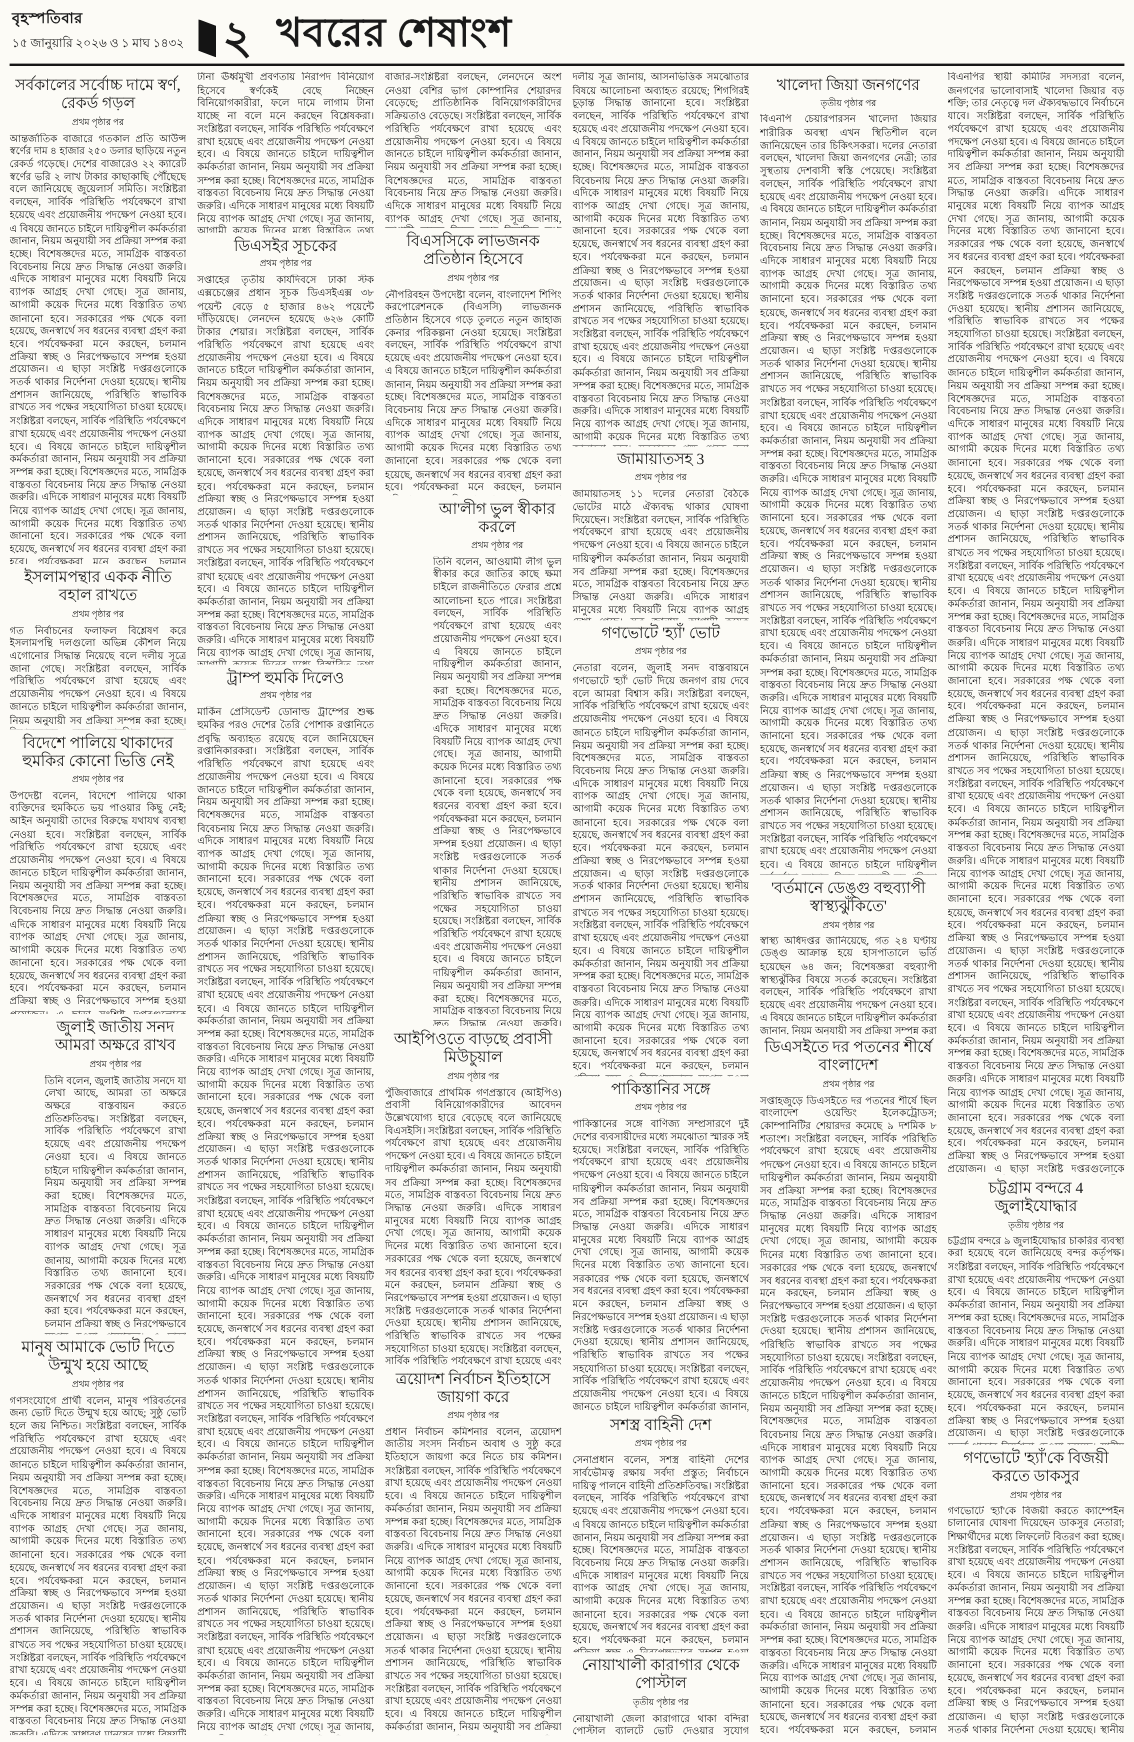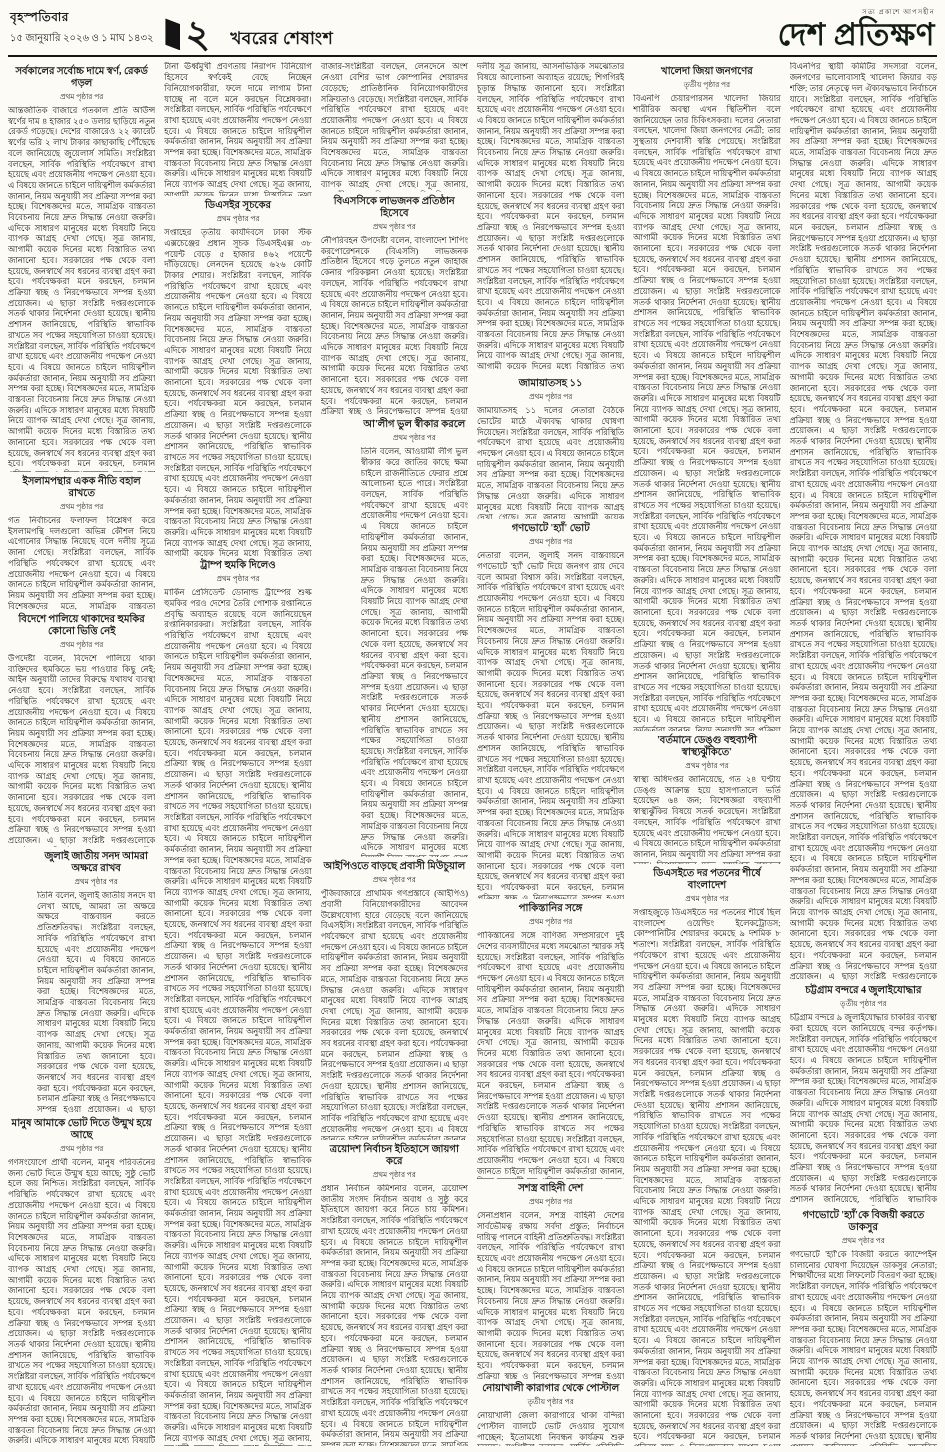--- a/index.html
+++ b/index.html
@@ -11,30 +11,30 @@
   }
   .page{width:100%;height:100%;padding:4px 8px 6px;display:flex;flex-direction:column}
   
   .masthead{display:flex;align-items:flex-end;gap:10px;padding:2px 2px 5px;border-bottom:2px solid #161616}
   .date-block{display:flex;flex-direction:column;align-items:flex-start;padding-bottom:3px;min-width:118px}
   .weekday{font-size:12px;font-weight:bold;letter-spacing:.5px}
   .dateline{font-size:10px;margin-top:2px;white-space:nowrap}
   .pagenum-wrap{display:flex;align-items:flex-end;gap:5px;margin-left:2px}
   .ornament{width:15px;height:32px;background:#141414;clip-path:polygon(0 0,100% 18%,100% 100%,0 82%)}
   .pagenum{font-size:38px;font-weight:bold;line-height:.85}
-  .section-title{font-size:17px;font-weight:bold;line-height:1;padding:0 10px 3px;letter-spacing:.5px;white-space:nowrap}
+  .section-title{font-size:33px;font-weight:bold;line-height:1;padding:0 10px 3px;letter-spacing:.5px;white-space:nowrap}
   .logo-block{margin-left:auto;display:flex;flex-direction:column;align-items:flex-end;padding-bottom:1px}
   .tagline{font-size:6.6px;letter-spacing:1.2px;margin-bottom:2px;color:#333}
   .logo{font-size:31px;font-weight:bold;line-height:.95;color:#121d12;letter-spacing:.5px}
   
   .content{flex:1 1 auto;display:flex;gap:9px;padding-top:5px;overflow:hidden}
   .column{flex:1 1 0;min-width:0;display:flex;flex-direction:column;overflow:hidden}
   .article{flex:0 0 auto;display:flex;flex-direction:column;overflow:hidden}
   .article.grow{flex:1 1 auto;min-height:0}
-  .headline{font-size:10px;font-weight:bold;text-align:center;line-height:1.18;padding:3px 1px 1px}
+  .headline{font-size:13px;font-weight:normal;text-align:center;line-height:1.18;padding:3px 1px 1px}
   .subnote{font-size:7.4px;font-weight:normal;text-align:center;padding:1px 0 3px}
   .body-text{
     flex:1 1 auto;min-height:0;overflow:hidden;
     font-size:8.3px;line-height:10.7px;text-align:justify;
     overflow-wrap:break-word;
   }
 </style>
 </head>
 <body>
 
@@ -43,24 +43,20 @@
   <div class="masthead">
     <div class="date-block">
       <div class="weekday">বৃহস্পতিবার</div>
       <div class="dateline">১৫ জানুয়ারি ২০২৬ ও ১ মাঘ ১৪৩২</div>
     </div>
     <div class="pagenum-wrap">
       <span class="ornament"></span>
       <span class="pagenum">২</span>
     </div>
     <div class="section-title">খবরের শেষাংশ</div>
-    <div class="logo-block">
-      <div class="tagline">সত্য প্রকাশে আপসহীন</div>
-      <div class="logo">দেশ প্রতিক্ষণ</div>
-    </div>
   </div>
 
   <div class="content" id="content">
       <div class="column">
         <div class="article" style="height: 410px;">
           <div class="headline">সর্বকালের সর্বোচ্চ দামে স্বর্ণ, রেকর্ড গড়ল</div>
           <div class="subnote">প্রথম পৃষ্ঠার পর</div>
           <div class="body-text">আন্তর্জাতিক বাজারে গতকাল প্রতি আউন্স স্বর্ণের দাম ৪ হাজার ২৫০ ডলার ছাড়িয়ে নতুন রেকর্ড গড়েছে। দেশের বাজারেও ২২ ক্যারেট স্বর্ণের ভরি ২ লাখ টাকার কাছাকাছি পৌঁছেছে বলে জানিয়েছে জুয়েলার্স সমিতি। সংশ্লিষ্টরা বলছেন, সার্বিক পরিস্থিতি পর্যবেক্ষণে রাখা হয়েছে এবং প্রয়োজনীয় পদক্ষেপ নেওয়া হবে। এ বিষয়ে জানতে চাইলে দায়িত্বশীল কর্মকর্তারা জানান, নিয়ম অনুযায়ী সব প্রক্রিয়া সম্পন্ন করা হচ্ছে। বিশেষজ্ঞদের মতে, সামগ্রিক বাস্তবতা বিবেচনায় নিয়ে দ্রুত সিদ্ধান্ত নেওয়া জরুরি। এদিকে সাধারণ মানুষের মধ্যে বিষয়টি নিয়ে ব্যাপক আগ্রহ দেখা গেছে। সূত্র জানায়, আগামী কয়েক দিনের মধ্যে বিস্তারিত তথ্য জানানো হবে। সরকারের পক্ষ থেকে বলা হয়েছে, জনস্বার্থে সব ধরনের ব্যবস্থা গ্রহণ করা হবে। পর্যবেক্ষকরা মনে করছেন, চলমান প্রক্রিয়া স্বচ্ছ ও নিরপেক্ষভাবে সম্পন্ন হওয়া প্রয়োজন। এ ছাড়া সংশ্লিষ্ট দপ্তরগুলোকে সতর্ক থাকার নির্দেশনা দেওয়া হয়েছে। স্থানীয় প্রশাসন জানিয়েছে, পরিস্থিতি স্বাভাবিক রাখতে সব পক্ষের সহযোগিতা চাওয়া হয়েছে। সংশ্লিষ্টরা বলছেন, সার্বিক পরিস্থিতি পর্যবেক্ষণে রাখা হয়েছে এবং প্রয়োজনীয় পদক্ষেপ নেওয়া হবে। এ বিষয়ে জানতে চাইলে দায়িত্বশীল কর্মকর্তারা জানান, নিয়ম অনুযায়ী সব প্রক্রিয়া সম্পন্ন করা হচ্ছে। বিশেষজ্ঞদের মতে, সামগ্রিক বাস্তবতা বিবেচনায় নিয়ে দ্রুত সিদ্ধান্ত নেওয়া জরুরি। এদিকে সাধারণ মানুষের মধ্যে বিষয়টি নিয়ে ব্যাপক আগ্রহ দেখা গেছে। সূত্র জানায়, আগামী কয়েক দিনের মধ্যে বিস্তারিত তথ্য জানানো হবে। সরকারের পক্ষ থেকে বলা হয়েছে, জনস্বার্থে সব ধরনের ব্যবস্থা গ্রহণ করা হবে। পর্যবেক্ষকরা মনে করছেন, চলমান প্রক্রিয়া স্বচ্ছ ও নিরপেক্ষভাবে সম্পন্ন হওয়া প্রয়োজন। এ ছাড়া সংশ্লিষ্ট দপ্তরগুলোকে সতর্ক থাকার নির্দেশনা দেওয়া হয়েছে। স্থানীয় প্রশাসন জানিয়েছে, পরিস্থিতি স্বাভাবিক রাখতে সব পক্ষের সহযোগিতা চাওয়া হয়েছে। সংশ্লিষ্টরা বলছেন, সার্বিক পরিস্থিতি পর্যবেক্ষণে রাখা হয়েছে এবং প্রয়োজনীয় পদক্ষেপ নেওয়া হবে। এ বিষয়ে জানতে চাইলে দায়িত্বশীল কর্মকর্তারা জানান, নিয়ম অনুযায়ী সব প্রক্রিয়া সম্পন্ন করা হচ্ছে। বিশেষজ্ঞদের মতে, সামগ্রিক বাস্তবতা বিবেচনায় নিয়ে দ্রুত সিদ্ধান্ত নেওয়া জরুরি। এদিকে সাধারণ মানুষের মধ্যে বিষয়টি নিয়ে ব্যাপক আগ্রহ দেখা গেছে। সূত্র জানায়, আগামী কয়েক দিনের মধ্যে বিস্তারিত তথ্য জানানো হবে। সরকারের পক্ষ থেকে বলা হয়েছে, জনস্বার্থে সব ধরনের ব্যবস্থা গ্রহণ করা হবে। পর্যবেক্ষকরা মনে করছেন, চলমান প্রক্রিয়া স্বচ্ছ ও নিরপেক্ষভাবে সম্পন্ন হওয়া প্রয়োজন। এ ছাড়া সংশ্লিষ্ট দপ্তরগুলোকে সতর্ক থাকার নির্দেশনা দেওয়া হয়েছে। স্থানীয় প্রশাসন জানিয়েছে, পরিস্থিতি স্বাভাবিক রাখতে সব পক্ষের সহযোগিতা চাওয়া হয়েছে। </div>
         </div>
         <div class="article" style="height: 138px;">
@@ -122,21 +118,21 @@
           <div class="headline">ত্রয়োদশ নির্বাচন ইতিহাসে জায়গা করে</div>
           <div class="subnote">প্রথম পৃষ্ঠার পর</div>
           <div class="body-text">প্রধান নির্বাচন কমিশনার বলেন, ত্রয়োদশ জাতীয় সংসদ নির্বাচন অবাধ ও সুষ্ঠু করে ইতিহাসে জায়গা করে নিতে চায় কমিশন। সংশ্লিষ্টরা বলছেন, সার্বিক পরিস্থিতি পর্যবেক্ষণে রাখা হয়েছে এবং প্রয়োজনীয় পদক্ষেপ নেওয়া হবে। এ বিষয়ে জানতে চাইলে দায়িত্বশীল কর্মকর্তারা জানান, নিয়ম অনুযায়ী সব প্রক্রিয়া সম্পন্ন করা হচ্ছে। বিশেষজ্ঞদের মতে, সামগ্রিক বাস্তবতা বিবেচনায় নিয়ে দ্রুত সিদ্ধান্ত নেওয়া জরুরি। এদিকে সাধারণ মানুষের মধ্যে বিষয়টি নিয়ে ব্যাপক আগ্রহ দেখা গেছে। সূত্র জানায়, আগামী কয়েক দিনের মধ্যে বিস্তারিত তথ্য জানানো হবে। সরকারের পক্ষ থেকে বলা হয়েছে, জনস্বার্থে সব ধরনের ব্যবস্থা গ্রহণ করা হবে। পর্যবেক্ষকরা মনে করছেন, চলমান প্রক্রিয়া স্বচ্ছ ও নিরপেক্ষভাবে সম্পন্ন হওয়া প্রয়োজন। এ ছাড়া সংশ্লিষ্ট দপ্তরগুলোকে সতর্ক থাকার নির্দেশনা দেওয়া হয়েছে। স্থানীয় প্রশাসন জানিয়েছে, পরিস্থিতি স্বাভাবিক রাখতে সব পক্ষের সহযোগিতা চাওয়া হয়েছে। সংশ্লিষ্টরা বলছেন, সার্বিক পরিস্থিতি পর্যবেক্ষণে রাখা হয়েছে এবং প্রয়োজনীয় পদক্ষেপ নেওয়া হবে। এ বিষয়ে জানতে চাইলে দায়িত্বশীল কর্মকর্তারা জানান, নিয়ম অনুযায়ী সব প্রক্রিয়া সম্পন্ন করা হচ্ছে। বিশেষজ্ঞদের মতে, সামগ্রিক বাস্তবতা বিবেচনায় নিয়ে দ্রুত সিদ্ধান্ত নেওয়া জরুরি। এদিকে সাধারণ মানুষের মধ্যে বিষয়টি নিয়ে ব্যাপক আগ্রহ দেখা গেছে। সূত্র জানায়, আগামী কয়েক দিনের মধ্যে বিস্তারিত তথ্য জানানো হবে। সরকারের পক্ষ থেকে বলা হয়েছে, জনস্বার্থে সব ধরনের ব্যবস্থা গ্রহণ করা হবে। পর্যবেক্ষকরা মনে করছেন, চলমান প্রক্রিয়া স্বচ্ছ ও নিরপেক্ষভাবে সম্পন্ন হওয়া প্রয়োজন। এ ছাড়া সংশ্লিষ্ট দপ্তরগুলোকে সতর্ক থাকার নির্দেশনা দেওয়া হয়েছে। স্থানীয় প্রশাসন জানিয়েছে, পরিস্থিতি স্বাভাবিক রাখতে সব পক্ষের সহযোগিতা চাওয়া হয়েছে। সংশ্লিষ্টরা বলছেন, সার্বিক পরিস্থিতি পর্যবেক্ষণে রাখা হয়েছে এবং প্রয়োজনীয় পদক্ষেপ নেওয়া হবে। এ বিষয়ে জানতে চাইলে দায়িত্বশীল কর্মকর্তারা জানান, নিয়ম অনুযায়ী সব প্রক্রিয়া সম্পন্ন করা হচ্ছে। বিশেষজ্ঞদের মতে, সামগ্রিক বাস্তবতা বিবেচনায় নিয়ে দ্রুত সিদ্ধান্ত নেওয়া জরুরি। এদিকে সাধারণ মানুষের মধ্যে বিষয়টি নিয়ে ব্যাপক আগ্রহ দেখা গেছে। সূত্র জানায়, আগামী কয়েক দিনের মধ্যে বিস্তারিত তথ্য জানানো হবে। সরকারের পক্ষ থেকে বলা হয়েছে, জনস্বার্থে সব ধরনের ব্যবস্থা গ্রহণ করা হবে। পর্যবেক্ষকরা মনে করছেন, চলমান প্রক্রিয়া স্বচ্ছ ও নিরপেক্ষভাবে সম্পন্ন হওয়া প্রয়োজন। এ ছাড়া সংশ্লিষ্ট দপ্তরগুলোকে সতর্ক থাকার নির্দেশনা দেওয়া হয়েছে। স্থানীয় প্রশাসন জানিয়েছে, পরিস্থিতি স্বাভাবিক রাখতে সব পক্ষের সহযোগিতা চাওয়া হয়েছে। সংশ্লিষ্টরা বলছেন, সার্বিক পরিস্থিতি পর্যবেক্ষণে রাখা হয়েছে এবং প্রয়োজনীয় পদক্ষেপ নেওয়া হবে। এ বিষয়ে জানতে চাইলে দায়িত্বশীল কর্মকর্তারা জানান, নিয়ম অনুযায়ী সব প্রক্রিয়া সম্পন্ন করা হচ্ছে। বিশেষজ্ঞদের মতে, সামগ্রিক বাস্তবতা বিবেচনায় নিয়ে দ্রুত সিদ্ধান্ত নেওয়া জরুরি। এদিকে সাধারণ মানুষের মধ্যে বিষয়টি নিয়ে ব্যাপক আগ্রহ দেখা গেছে। সূত্র জানায়, আগামী কয়েক দিনের মধ্যে বিস্তারিত তথ্য জানানো হবে। সরকারের পক্ষ থেকে বলা হয়েছে, জনস্বার্থে সব ধরনের ব্যবস্থা গ্রহণ করা হবে। পর্যবেক্ষকরা মনে করছেন, চলমান প্রক্রিয়া স্বচ্ছ ও নিরপেক্ষভাবে সম্পন্ন হওয়া প্রয়োজন। এ ছাড়া সংশ্লিষ্ট দপ্তরগুলোকে সতর্ক থাকার নির্দেশনা দেওয়া হয়েছে। স্থানীয় প্রশাসন জানিয়েছে, পরিস্থিতি স্বাভাবিক রাখতে সব পক্ষের সহযোগিতা চাওয়া হয়েছে। সংশ্লিষ্টরা বলছেন, সার্বিক পরিস্থিতি পর্যবেক্ষণে রাখা হয়েছে এবং প্রয়োজনীয় পদক্ষেপ নেওয়া হবে। এ বিষয়ে জানতে চাইলে দায়িত্বশীল কর্মকর্তারা জানান, নিয়ম অনুযায়ী সব প্রক্রিয়া সম্পন্ন করা হচ্ছে। বিশেষজ্ঞদের মতে, সামগ্রিক বাস্তবতা বিবেচনায় নিয়ে দ্রুত সিদ্ধান্ত নেওয়া জরুরি। এদিকে সাধারণ মানুষের মধ্যে বিষয়টি নিয়ে ব্যাপক আগ্রহ দেখা গেছে। সূত্র জানায়, আগামী কয়েক দিনের মধ্যে বিস্তারিত তথ্য জানানো হবে। সরকারের পক্ষ থেকে বলা হয়েছে, জনস্বার্থে সব ধরনের ব্যবস্থা গ্রহণ করা হবে। পর্যবেক্ষকরা মনে করছেন, চলমান প্রক্রিয়া স্বচ্ছ ও নিরপেক্ষভাবে সম্পন্ন হওয়া প্রয়োজন। এ ছাড়া সংশ্লিষ্ট দপ্তরগুলোকে সতর্ক থাকার নির্দেশনা দেওয়া হয়েছে। স্থানীয় প্রশাসন জানিয়েছে, পরিস্থিতি স্বাভাবিক রাখতে সব পক্ষের সহযোগিতা চাওয়া হয়েছে। সংশ্লিষ্টরা বলছেন, সার্বিক পরিস্থিতি পর্যবেক্ষণে রাখা হয়েছে এবং প্রয়োজনীয় পদক্ষেপ নেওয়া হবে। এ বিষয়ে জানতে চাইলে দায়িত্বশীল কর্মকর্তারা জানান, নিয়ম অনুযায়ী সব প্রক্রিয়া সম্পন্ন করা হচ্ছে। বিশেষজ্ঞদের মতে, সামগ্রিক বাস্তবতা বিবেচনায় নিয়ে দ্রুত সিদ্ধান্ত নেওয়া জরুরি। এদিকে সাধারণ মানুষের মধ্যে বিষয়টি নিয়ে ব্যাপক আগ্রহ দেখা গেছে। সূত্র জানায়, আগামী কয়েক দিনের মধ্যে বিস্তারিত তথ্য জানানো হবে। সরকারের পক্ষ থেকে বলা হয়েছে, জনস্বার্থে সব ধরনের ব্যবস্থা গ্রহণ করা হবে। পর্যবেক্ষকরা মনে করছেন, চলমান প্রক্রিয়া স্বচ্ছ ও নিরপেক্ষভাবে সম্পন্ন হওয়া প্রয়োজন। এ ছাড়া সংশ্লিষ্ট দপ্তরগুলোকে সতর্ক থাকার নির্দেশনা দেওয়া হয়েছে। স্থানীয় প্রশাসন জানিয়েছে, পরিস্থিতি স্বাভাবিক রাখতে সব পক্ষের সহযোগিতা চাওয়া হয়েছে। সংশ্লিষ্টরা বলছেন, সার্বিক পরিস্থিতি পর্যবেক্ষণে রাখা হয়েছে এবং প্রয়োজনীয় পদক্ষেপ নেওয়া হবে। এ বিষয়ে জানতে চাইলে দায়িত্বশীল কর্মকর্তারা জানান, নিয়ম অনুযায়ী সব প্রক্রিয়া সম্পন্ন করা হচ্ছে। বিশেষজ্ঞদের মতে, সামগ্রিক বাস্তবতা বিবেচনায় নিয়ে দ্রুত সিদ্ধান্ত নেওয়া জরুরি। এদিকে সাধারণ মানুষের মধ্যে বিষয়টি নিয়ে ব্যাপক আগ্রহ দেখা গেছে। সূত্র জানায়, আগামী কয়েক দিনের মধ্যে বিস্তারিত তথ্য জানানো হবে। সরকারের পক্ষ থেকে বলা হয়েছে, জনস্বার্থে সব ধরনের ব্যবস্থা গ্রহণ করা হবে। পর্যবেক্ষকরা মনে করছেন, চলমান প্রক্রিয়া স্বচ্ছ ও নিরপেক্ষভাবে সম্পন্ন হওয়া প্রয়োজন। এ ছাড়া সংশ্লিষ্ট দপ্তরগুলোকে সতর্ক থাকার নির্দেশনা দেওয়া হয়েছে। স্থানীয় প্রশাসন জানিয়েছে, পরিস্থিতি স্বাভাবিক রাখতে সব পক্ষের সহযোগিতা চাওয়া হয়েছে। সংশ্লিষ্টরা বলছেন, সার্বিক পরিস্থিতি পর্যবেক্ষণে রাখা হয়েছে এবং প্রয়োজনীয় পদক্ষেপ নেওয়া হবে। এ বিষয়ে জানতে চাইলে দায়িত্বশীল কর্মকর্তারা জানান, নিয়ম অনুযায়ী সব প্রক্রিয়া সম্পন্ন করা হচ্ছে। বিশেষজ্ঞদের মতে, সামগ্রিক বাস্তবতা বিবেচনায় নিয়ে দ্রুত সিদ্ধান্ত নেওয়া জরুরি। এদিকে সাধারণ মানুষের মধ্যে বিষয়টি নিয়ে ব্যাপক আগ্রহ দেখা গেছে। সূত্র জানায়, আগামী কয়েক দিনের মধ্যে বিস্তারিত তথ্য জানানো হবে। সরকারের পক্ষ থেকে বলা হয়েছে, জনস্বার্থে সব ধরনের ব্যবস্থা গ্রহণ করা হবে। পর্যবেক্ষকরা মনে করছেন, চলমান প্রক্রিয়া স্বচ্ছ ও নিরপেক্ষভাবে সম্পন্ন হওয়া প্রয়োজন। এ ছাড়া সংশ্লিষ্ট দপ্তরগুলোকে সতর্ক থাকার নির্দেশনা দেওয়া হয়েছে। স্থানীয় প্রশাসন জানিয়েছে, পরিস্থিতি স্বাভাবিক রাখতে সব পক্ষের সহযোগিতা চাওয়া হয়েছে। সংশ্লিষ্টরা বলছেন, সার্বিক পরিস্থিতি পর্যবেক্ষণে রাখা হয়েছে এবং প্রয়োজনীয় পদক্ষেপ নেওয়া হবে। এ বিষয়ে জানতে চাইলে দায়িত্বশীল কর্মকর্তারা জানান, নিয়ম অনুযায়ী সব প্রক্রিয়া সম্পন্ন করা হচ্ছে। বিশেষজ্ঞদের মতে, সামগ্রিক বাস্তবতা বিবেচনায় নিয়ে দ্রুত সিদ্ধান্ত নেওয়া জরুরি। এদিকে সাধারণ মানুষের মধ্যে বিষয়টি নিয়ে ব্যাপক আগ্রহ দেখা গেছে। সূত্র জানায়, আগামী কয়েক দিনের মধ্যে বিস্তারিত তথ্য জানানো হবে। সরকারের পক্ষ থেকে বলা হয়েছে, জনস্বার্থে সব ধরনের ব্যবস্থা গ্রহণ করা হবে। পর্যবেক্ষকরা মনে করছেন, চলমান প্রক্রিয়া স্বচ্ছ ও নিরপেক্ষভাবে সম্পন্ন হওয়া প্রয়োজন। এ ছাড়া সংশ্লিষ্ট দপ্তরগুলোকে সতর্ক থাকার নির্দেশনা দেওয়া হয়েছে। স্থানীয় প্রশাসন জানিয়েছে, পরিস্থিতি স্বাভাবিক রাখতে সব পক্ষের সহযোগিতা চাওয়া হয়েছে। </div>
         </div>
       </div>
       <div class="column">
         <div class="article" style="height: 312px;">
           <div class="body-text">দলীয় সূত্র জানায়, আসনভিত্তিক সমঝোতার বিষয়ে আলোচনা অব্যাহত রয়েছে; শিগগিরই চূড়ান্ত সিদ্ধান্ত জানানো হবে। সংশ্লিষ্টরা বলছেন, সার্বিক পরিস্থিতি পর্যবেক্ষণে রাখা হয়েছে এবং প্রয়োজনীয় পদক্ষেপ নেওয়া হবে। এ বিষয়ে জানতে চাইলে দায়িত্বশীল কর্মকর্তারা জানান, নিয়ম অনুযায়ী সব প্রক্রিয়া সম্পন্ন করা হচ্ছে। বিশেষজ্ঞদের মতে, সামগ্রিক বাস্তবতা বিবেচনায় নিয়ে দ্রুত সিদ্ধান্ত নেওয়া জরুরি। এদিকে সাধারণ মানুষের মধ্যে বিষয়টি নিয়ে ব্যাপক আগ্রহ দেখা গেছে। সূত্র জানায়, আগামী কয়েক দিনের মধ্যে বিস্তারিত তথ্য জানানো হবে। সরকারের পক্ষ থেকে বলা হয়েছে, জনস্বার্থে সব ধরনের ব্যবস্থা গ্রহণ করা হবে। পর্যবেক্ষকরা মনে করছেন, চলমান প্রক্রিয়া স্বচ্ছ ও নিরপেক্ষভাবে সম্পন্ন হওয়া প্রয়োজন। এ ছাড়া সংশ্লিষ্ট দপ্তরগুলোকে সতর্ক থাকার নির্দেশনা দেওয়া হয়েছে। স্থানীয় প্রশাসন জানিয়েছে, পরিস্থিতি স্বাভাবিক রাখতে সব পক্ষের সহযোগিতা চাওয়া হয়েছে। সংশ্লিষ্টরা বলছেন, সার্বিক পরিস্থিতি পর্যবেক্ষণে রাখা হয়েছে এবং প্রয়োজনীয় পদক্ষেপ নেওয়া হবে। এ বিষয়ে জানতে চাইলে দায়িত্বশীল কর্মকর্তারা জানান, নিয়ম অনুযায়ী সব প্রক্রিয়া সম্পন্ন করা হচ্ছে। বিশেষজ্ঞদের মতে, সামগ্রিক বাস্তবতা বিবেচনায় নিয়ে দ্রুত সিদ্ধান্ত নেওয়া জরুরি। এদিকে সাধারণ মানুষের মধ্যে বিষয়টি নিয়ে ব্যাপক আগ্রহ দেখা গেছে। সূত্র জানায়, আগামী কয়েক দিনের মধ্যে বিস্তারিত তথ্য জানানো হবে। সরকারের পক্ষ থেকে বলা হয়েছে, জনস্বার্থে সব ধরনের ব্যবস্থা গ্রহণ করা হবে। পর্যবেক্ষকরা মনে করছেন, চলমান প্রক্রিয়া স্বচ্ছ ও নিরপেক্ষভাবে সম্পন্ন হওয়া প্রয়োজন। এ ছাড়া সংশ্লিষ্ট দপ্তরগুলোকে সতর্ক থাকার নির্দেশনা দেওয়া হয়েছে। স্থানীয় প্রশাসন জানিয়েছে, পরিস্থিতি স্বাভাবিক রাখতে সব পক্ষের সহযোগিতা চাওয়া হয়েছে। </div>
         </div>
         <div class="article" style="height: 145px;">
-          <div class="headline">জামায়াতসহ ১১</div>
+          <div class="headline">জামায়াতসহ 3</div>
           <div class="subnote">প্রথম পৃষ্ঠার পর</div>
           <div class="body-text">জামায়াতসহ ১১ দলের নেতারা বৈঠকে ভোটের মাঠে ঐক্যবদ্ধ থাকার ঘোষণা দিয়েছেন। সংশ্লিষ্টরা বলছেন, সার্বিক পরিস্থিতি পর্যবেক্ষণে রাখা হয়েছে এবং প্রয়োজনীয় পদক্ষেপ নেওয়া হবে। এ বিষয়ে জানতে চাইলে দায়িত্বশীল কর্মকর্তারা জানান, নিয়ম অনুযায়ী সব প্রক্রিয়া সম্পন্ন করা হচ্ছে। বিশেষজ্ঞদের মতে, সামগ্রিক বাস্তবতা বিবেচনায় নিয়ে দ্রুত সিদ্ধান্ত নেওয়া জরুরি। এদিকে সাধারণ মানুষের মধ্যে বিষয়টি নিয়ে ব্যাপক আগ্রহ দেখা গেছে। সূত্র জানায়, আগামী কয়েক দিনের মধ্যে বিস্তারিত তথ্য জানানো হবে। সরকারের পক্ষ থেকে বলা হয়েছে, জনস্বার্থে সব ধরনের ব্যবস্থা গ্রহণ করা হবে। পর্যবেক্ষকরা মনে করছেন, চলমান প্রক্রিয়া স্বচ্ছ ও নিরপেক্ষভাবে সম্পন্ন হওয়া প্রয়োজন। এ ছাড়া সংশ্লিষ্ট দপ্তরগুলোকে সতর্ক থাকার নির্দেশনা দেওয়া হয়েছে। স্থানীয় প্রশাসন জানিয়েছে, পরিস্থিতি স্বাভাবিক রাখতে সব পক্ষের সহযোগিতা চাওয়া হয়েছে। সংশ্লিষ্টরা বলছেন, সার্বিক পরিস্থিতি পর্যবেক্ষণে রাখা হয়েছে এবং প্রয়োজনীয় পদক্ষেপ নেওয়া হবে। এ বিষয়ে জানতে চাইলে দায়িত্বশীল কর্মকর্তারা জানান, নিয়ম অনুযায়ী সব প্রক্রিয়া সম্পন্ন করা হচ্ছে। বিশেষজ্ঞদের মতে, সামগ্রিক বাস্তবতা বিবেচনায় নিয়ে দ্রুত সিদ্ধান্ত নেওয়া জরুরি। এদিকে সাধারণ মানুষের মধ্যে বিষয়টি নিয়ে ব্যাপক আগ্রহ দেখা গেছে। সূত্র জানায়, আগামী কয়েক দিনের মধ্যে বিস্তারিত তথ্য জানানো হবে। সরকারের পক্ষ থেকে বলা হয়েছে, জনস্বার্থে সব ধরনের ব্যবস্থা গ্রহণ করা হবে। পর্যবেক্ষকরা মনে করছেন, চলমান প্রক্রিয়া স্বচ্ছ ও নিরপেক্ষভাবে সম্পন্ন হওয়া প্রয়োজন। এ ছাড়া সংশ্লিষ্ট দপ্তরগুলোকে সতর্ক থাকার নির্দেশনা দেওয়া হয়েছে। স্থানীয় প্রশাসন জানিয়েছে, পরিস্থিতি স্বাভাবিক রাখতে সব পক্ষের সহযোগিতা চাওয়া হয়েছে। </div>
         </div>
         <div class="article" style="height: 380px;">
           <div class="headline">গণভোটে 'হ্যাঁ' ভোট</div>
           <div class="subnote">প্রথম পৃষ্ঠার পর</div>
           <div class="body-text">নেতারা বলেন, জুলাই সনদ বাস্তবায়নে গণভোটে 'হ্যাঁ' ভোট দিয়ে জনগণ রায় দেবে বলে আমরা বিশ্বাস করি। সংশ্লিষ্টরা বলছেন, সার্বিক পরিস্থিতি পর্যবেক্ষণে রাখা হয়েছে এবং প্রয়োজনীয় পদক্ষেপ নেওয়া হবে। এ বিষয়ে জানতে চাইলে দায়িত্বশীল কর্মকর্তারা জানান, নিয়ম অনুযায়ী সব প্রক্রিয়া সম্পন্ন করা হচ্ছে। বিশেষজ্ঞদের মতে, সামগ্রিক বাস্তবতা বিবেচনায় নিয়ে দ্রুত সিদ্ধান্ত নেওয়া জরুরি। এদিকে সাধারণ মানুষের মধ্যে বিষয়টি নিয়ে ব্যাপক আগ্রহ দেখা গেছে। সূত্র জানায়, আগামী কয়েক দিনের মধ্যে বিস্তারিত তথ্য জানানো হবে। সরকারের পক্ষ থেকে বলা হয়েছে, জনস্বার্থে সব ধরনের ব্যবস্থা গ্রহণ করা হবে। পর্যবেক্ষকরা মনে করছেন, চলমান প্রক্রিয়া স্বচ্ছ ও নিরপেক্ষভাবে সম্পন্ন হওয়া প্রয়োজন। এ ছাড়া সংশ্লিষ্ট দপ্তরগুলোকে সতর্ক থাকার নির্দেশনা দেওয়া হয়েছে। স্থানীয় প্রশাসন জানিয়েছে, পরিস্থিতি স্বাভাবিক রাখতে সব পক্ষের সহযোগিতা চাওয়া হয়েছে। সংশ্লিষ্টরা বলছেন, সার্বিক পরিস্থিতি পর্যবেক্ষণে রাখা হয়েছে এবং প্রয়োজনীয় পদক্ষেপ নেওয়া হবে। এ বিষয়ে জানতে চাইলে দায়িত্বশীল কর্মকর্তারা জানান, নিয়ম অনুযায়ী সব প্রক্রিয়া সম্পন্ন করা হচ্ছে। বিশেষজ্ঞদের মতে, সামগ্রিক বাস্তবতা বিবেচনায় নিয়ে দ্রুত সিদ্ধান্ত নেওয়া জরুরি। এদিকে সাধারণ মানুষের মধ্যে বিষয়টি নিয়ে ব্যাপক আগ্রহ দেখা গেছে। সূত্র জানায়, আগামী কয়েক দিনের মধ্যে বিস্তারিত তথ্য জানানো হবে। সরকারের পক্ষ থেকে বলা হয়েছে, জনস্বার্থে সব ধরনের ব্যবস্থা গ্রহণ করা হবে। পর্যবেক্ষকরা মনে করছেন, চলমান প্রক্রিয়া স্বচ্ছ ও নিরপেক্ষভাবে সম্পন্ন হওয়া প্রয়োজন। এ ছাড়া সংশ্লিষ্ট দপ্তরগুলোকে সতর্ক থাকার নির্দেশনা দেওয়া হয়েছে। স্থানীয় প্রশাসন জানিয়েছে, পরিস্থিতি স্বাভাবিক রাখতে সব পক্ষের সহযোগিতা চাওয়া হয়েছে। সংশ্লিষ্টরা বলছেন, সার্বিক পরিস্থিতি পর্যবেক্ষণে রাখা হয়েছে এবং প্রয়োজনীয় পদক্ষেপ নেওয়া হবে। এ বিষয়ে জানতে চাইলে দায়িত্বশীল কর্মকর্তারা জানান, নিয়ম অনুযায়ী সব প্রক্রিয়া সম্পন্ন করা হচ্ছে। বিশেষজ্ঞদের মতে, সামগ্রিক বাস্তবতা বিবেচনায় নিয়ে দ্রুত সিদ্ধান্ত নেওয়া জরুরি। এদিকে সাধারণ মানুষের মধ্যে বিষয়টি নিয়ে ব্যাপক আগ্রহ দেখা গেছে। সূত্র জানায়, আগামী কয়েক দিনের মধ্যে বিস্তারিত তথ্য জানানো হবে। সরকারের পক্ষ থেকে বলা হয়েছে, জনস্বার্থে সব ধরনের ব্যবস্থা গ্রহণ করা হবে। পর্যবেক্ষকরা মনে করছেন, চলমান প্রক্রিয়া স্বচ্ছ ও নিরপেক্ষভাবে সম্পন্ন হওয়া প্রয়োজন। এ ছাড়া সংশ্লিষ্ট দপ্তরগুলোকে সতর্ক থাকার নির্দেশনা দেওয়া হয়েছে। স্থানীয় প্রশাসন জানিয়েছে, পরিস্থিতি স্বাভাবিক রাখতে সব পক্ষের সহযোগিতা চাওয়া হয়েছে। </div>
         </div>
         <div class="article" style="height: 280px;">
           <div class="headline">পাকিস্তানির সঙ্গে</div>

